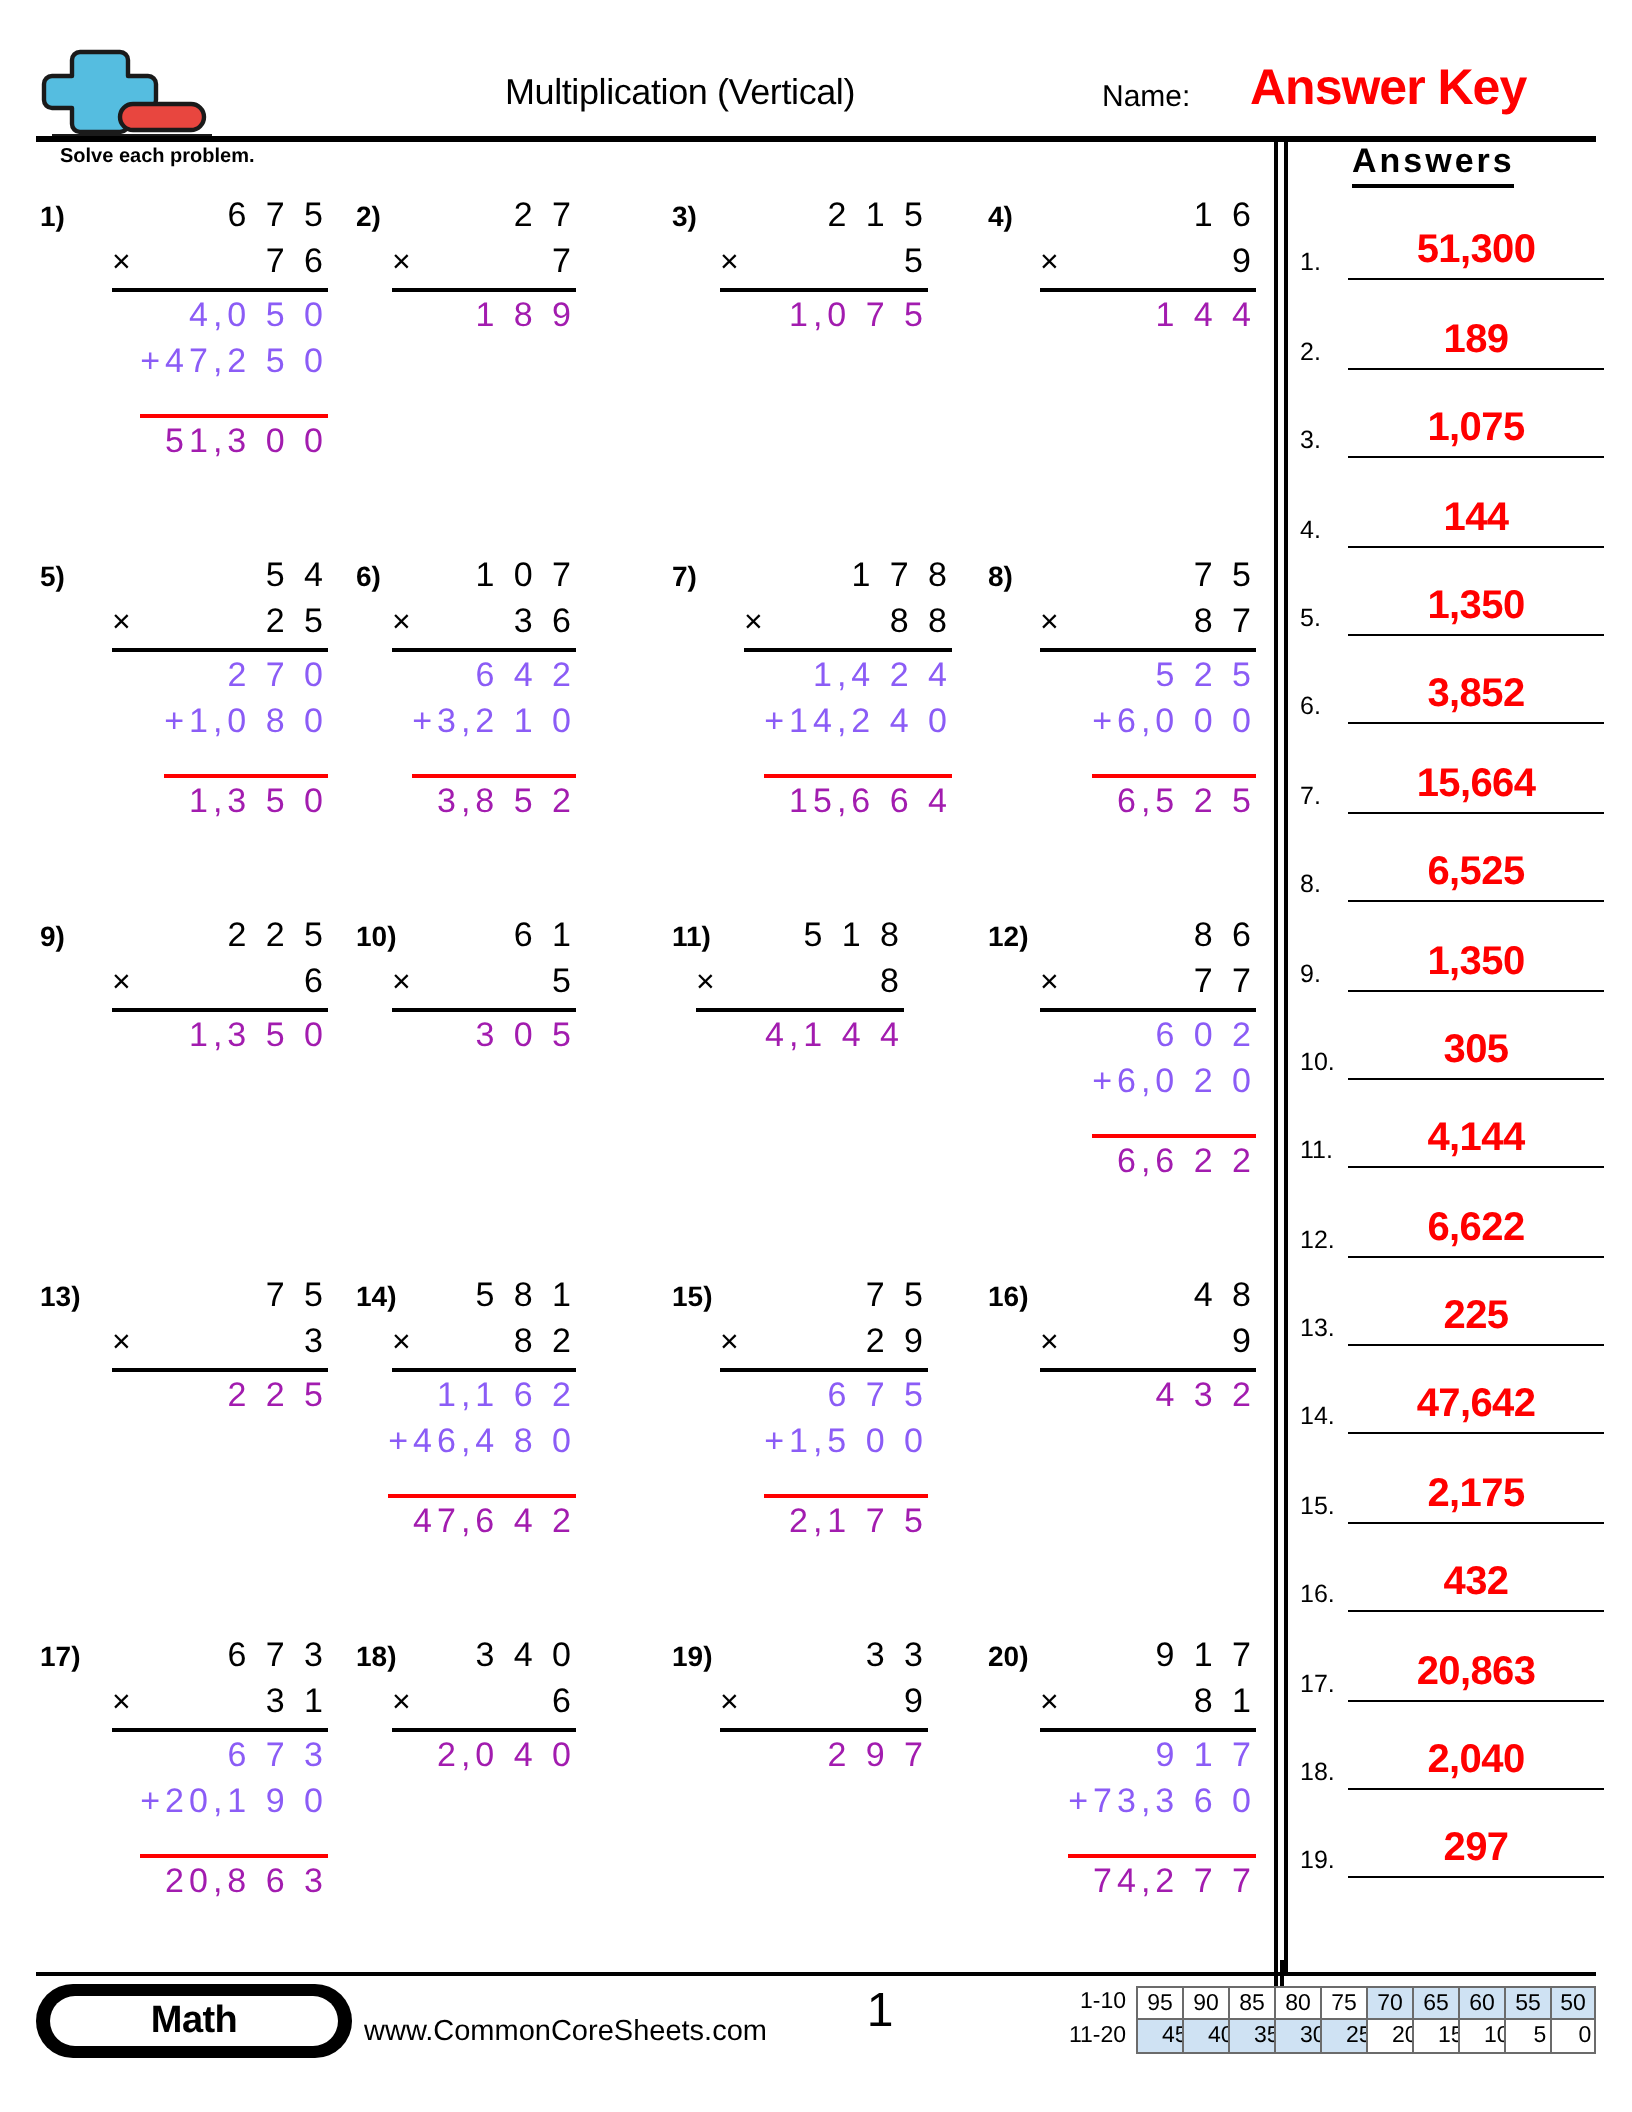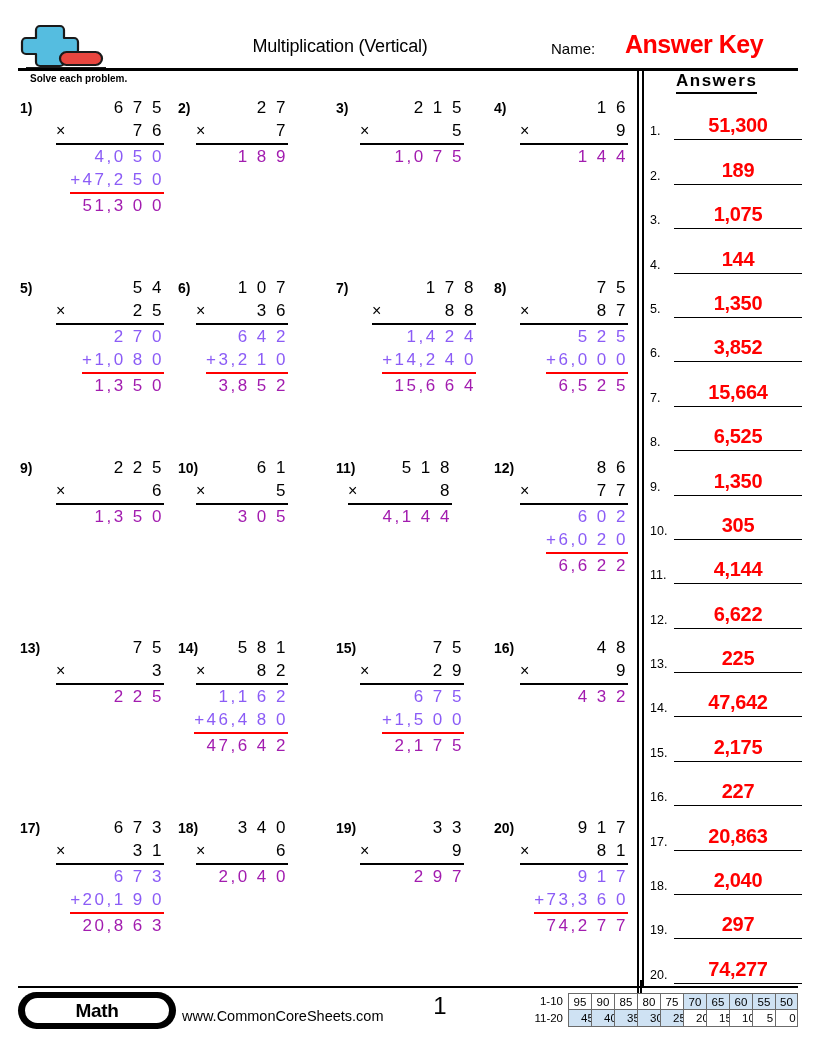--- a/index.html
+++ b/index.html
@@ -74,21 +74,21 @@
     font-size: 17px; line-height: 23px; white-space: pre;
     letter-spacing: 2.5px;
     text-align: right;
   }
   .row-op {
     display: flex; justify-content: flex-end; align-items: baseline;
     width: 100%;
   }
   .row-op .sym { margin-right: auto; font-size: 16px; letter-spacing: 0; }
   .rule-blk { border-bottom: 2px solid #000; padding-bottom: 1px; }
-  .rule-red { border-bottom: 2px solid #FF0000; padding-bottom: 1px; }
+  .rule-red { border-bottom: 2px solid #FF0000; padding-bottom: 15px; }
   .red { color: #a21caf; }
   .partial { color: #8b5cf6; }
 
   
   .answers {
     position: absolute; left: 648px; top: 96px; width: 160px;
   }
   .arow {
     position: relative; height: 44.4px;
   }
@@ -421,37 +421,33 @@
       <div class="arow">
         <span class="anum">14.</span>
         <div class="aline"><span class="aval">47,642</span></div>
       </div>
       <div class="arow">
         <span class="anum">15.</span>
         <div class="aline"><span class="aval">2,175</span></div>
       </div>
       <div class="arow">
         <span class="anum">16.</span>
-        <div class="aline"><span class="aval">227</span></div>
+        <div class="aline"><span class="aval">432</span></div>
       </div>
       <div class="arow">
         <span class="anum">17.</span>
         <div class="aline"><span class="aval">20,863</span></div>
       </div>
       <div class="arow">
         <span class="anum">18.</span>
         <div class="aline"><span class="aval">2,040</span></div>
       </div>
       <div class="arow">
         <span class="anum">19.</span>
         <div class="aline"><span class="aval">297</span></div>
-      </div>
-      <div class="arow">
-        <span class="anum">20.</span>
-        <div class="aline"><span class="aval">74,277</span></div>
       </div>
     </div>
 
   <div class="footer">
     <div class="frule"></div>
     <div class="vsep-foot"></div>
     <div class="math-badge">
       <div class="pill">Math</div>
     </div>
     <div class="site">www.CommonCoreSheets.com</div>

